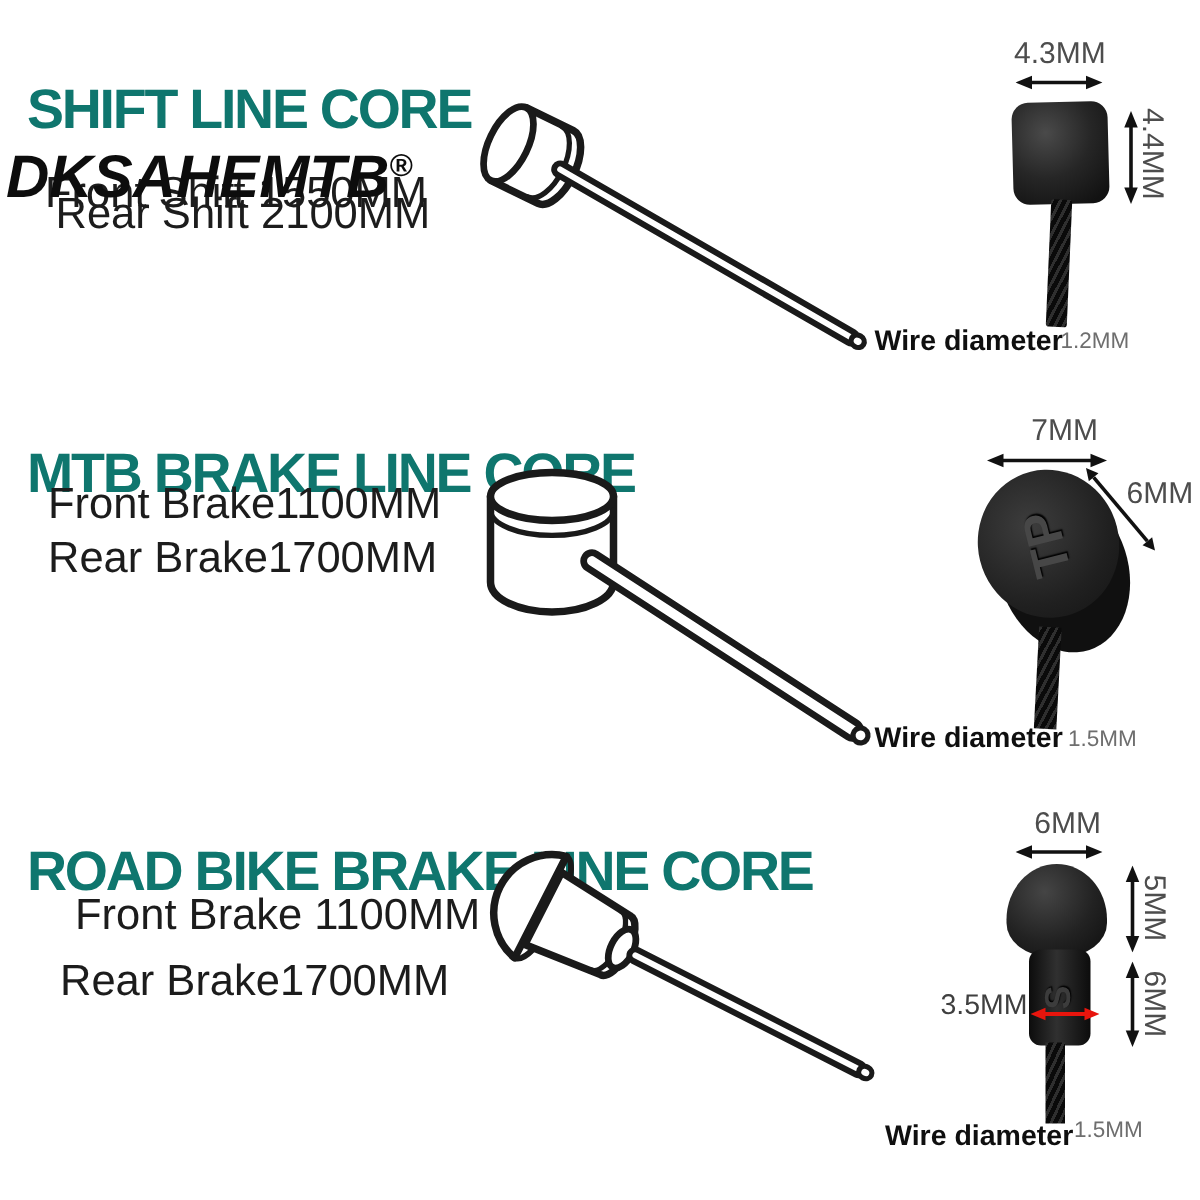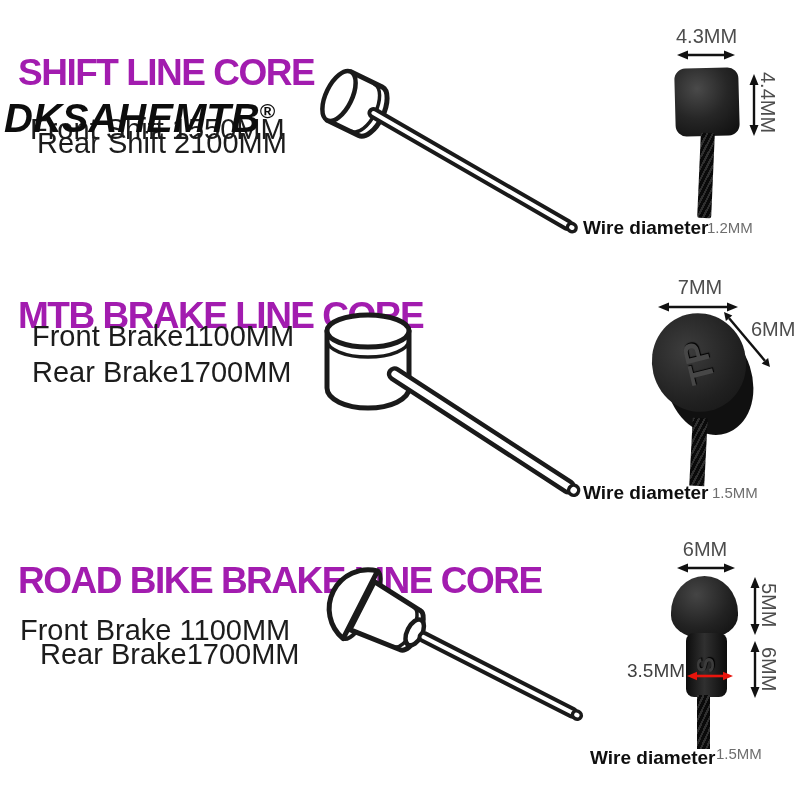--- a/index.html
+++ b/index.html
@@ -1,23 +1,23 @@
 <!DOCTYPE html>
 <html><head>
 <meta charset="utf-8">
 <style>
   html,body{margin:0;padding:0;background:#fff;}
   .canvas{position:relative;width:800px;height:800px;background:#ffffff;overflow:hidden;
           font-family:"Liberation Sans","DejaVu Sans",sans-serif;color:#111;}
-  .title{position:absolute;font-weight:bold;font-size:37px;letter-spacing:-1.5px;color:#a21caf;white-space:nowrap;}
+  .title{position:absolute;font-weight:bold;font-size:37px;letter-spacing:-1.5px;color:#0f766e;white-space:nowrap;}
   .spec{position:absolute;font-size:29px;color:#1c1c1c;white-space:nowrap;}
   .watermark{position:absolute;font-weight:bold;font-size:40px;letter-spacing:0px;color:#0d0d0d;white-space:nowrap;}
   .watermark sup{font-size:21px;vertical-align:14px;}
   .dim{position:absolute;font-size:20px;color:#4d4d4d;white-space:nowrap;}
-  .dim-c{text-align:center;}
+  .dim-c{text-align:right;}
   .dim-v{position:absolute;font-size:20px;color:#4d4d4d;writing-mode:vertical-rl;text-orientation:mixed;white-space:nowrap;}
   .dim-red{position:absolute;font-size:19px;color:#3f3f3f;white-space:nowrap;}
   .wire-label{position:absolute;font-weight:bold;font-size:19px;color:#0f0f0f;white-space:nowrap;}
   .wire-value{position:absolute;font-size:15px;color:#6e6e6e;white-space:nowrap;}
   svg.draw{position:absolute;}
   svg.arr{position:absolute;}
   
   .p1-cap{position:absolute;left:675px;top:68px;width:64px;height:68px;border-radius:11px;
           background:radial-gradient(circle at 35% 30%, #4a4a4a, #262626 48%, #121212 88%);
           transform:rotate(-1.5deg);}
@@ -123,21 +123,21 @@
       <polygon points="46,55 37.7,51.5 44.1,46.1" fill="#111"></polygon>
     </svg>
     <div class="dim" style="left:751px;top:318px;">6MM</div>
 
     <div class="wire-label" style="left:583px;top:482px;">Wire diameter</div>
     <div class="wire-value" style="left:712px;top:484px;">1.5MM</div>
   </section>
 
   <section>
     <h1 class="title" style="left:18px;top:535px;">ROAD BIKE BRAKE LINE CORE</h1>
-    <div class="spec" style="left:20px;top:594px;margin-top:20px;">Front Brake 1100MM</div>
+    <div class="spec" style="left:50px;top:594px;">Front Brake 1100MM</div>
     <div class="spec" style="left:40px;top:638px;">Rear Brake1700MM</div>
 
     <svg class="draw" style="left:300px;top:552px;" width="320" height="200" viewBox="0 0 320 200">
       <g stroke="#1a1a1a" fill="#fff" stroke-linejoin="round" stroke-linecap="round">
         <g transform="translate(55,50) rotate(27)">
           <path d="M 6,-38 A 39 39 0 0 0 6,38 Z" stroke-width="5"></path>
           <path d="M 6,-38 A 12 38 0 0 1 6,38" fill="none" stroke-width="4"></path>
           <path d="M 8,-27 L 62,-22 A 9 21 0 0 1 62,22 L 8,27 Z" stroke-width="5"></path>
           <path d="M 55,-22 A 9 21 0 0 1 55,22" fill="none" stroke-width="3.5"></path>
           <ellipse cx="67" cy="0" rx="7.5" ry="14" stroke-width="4.5"></ellipse>

